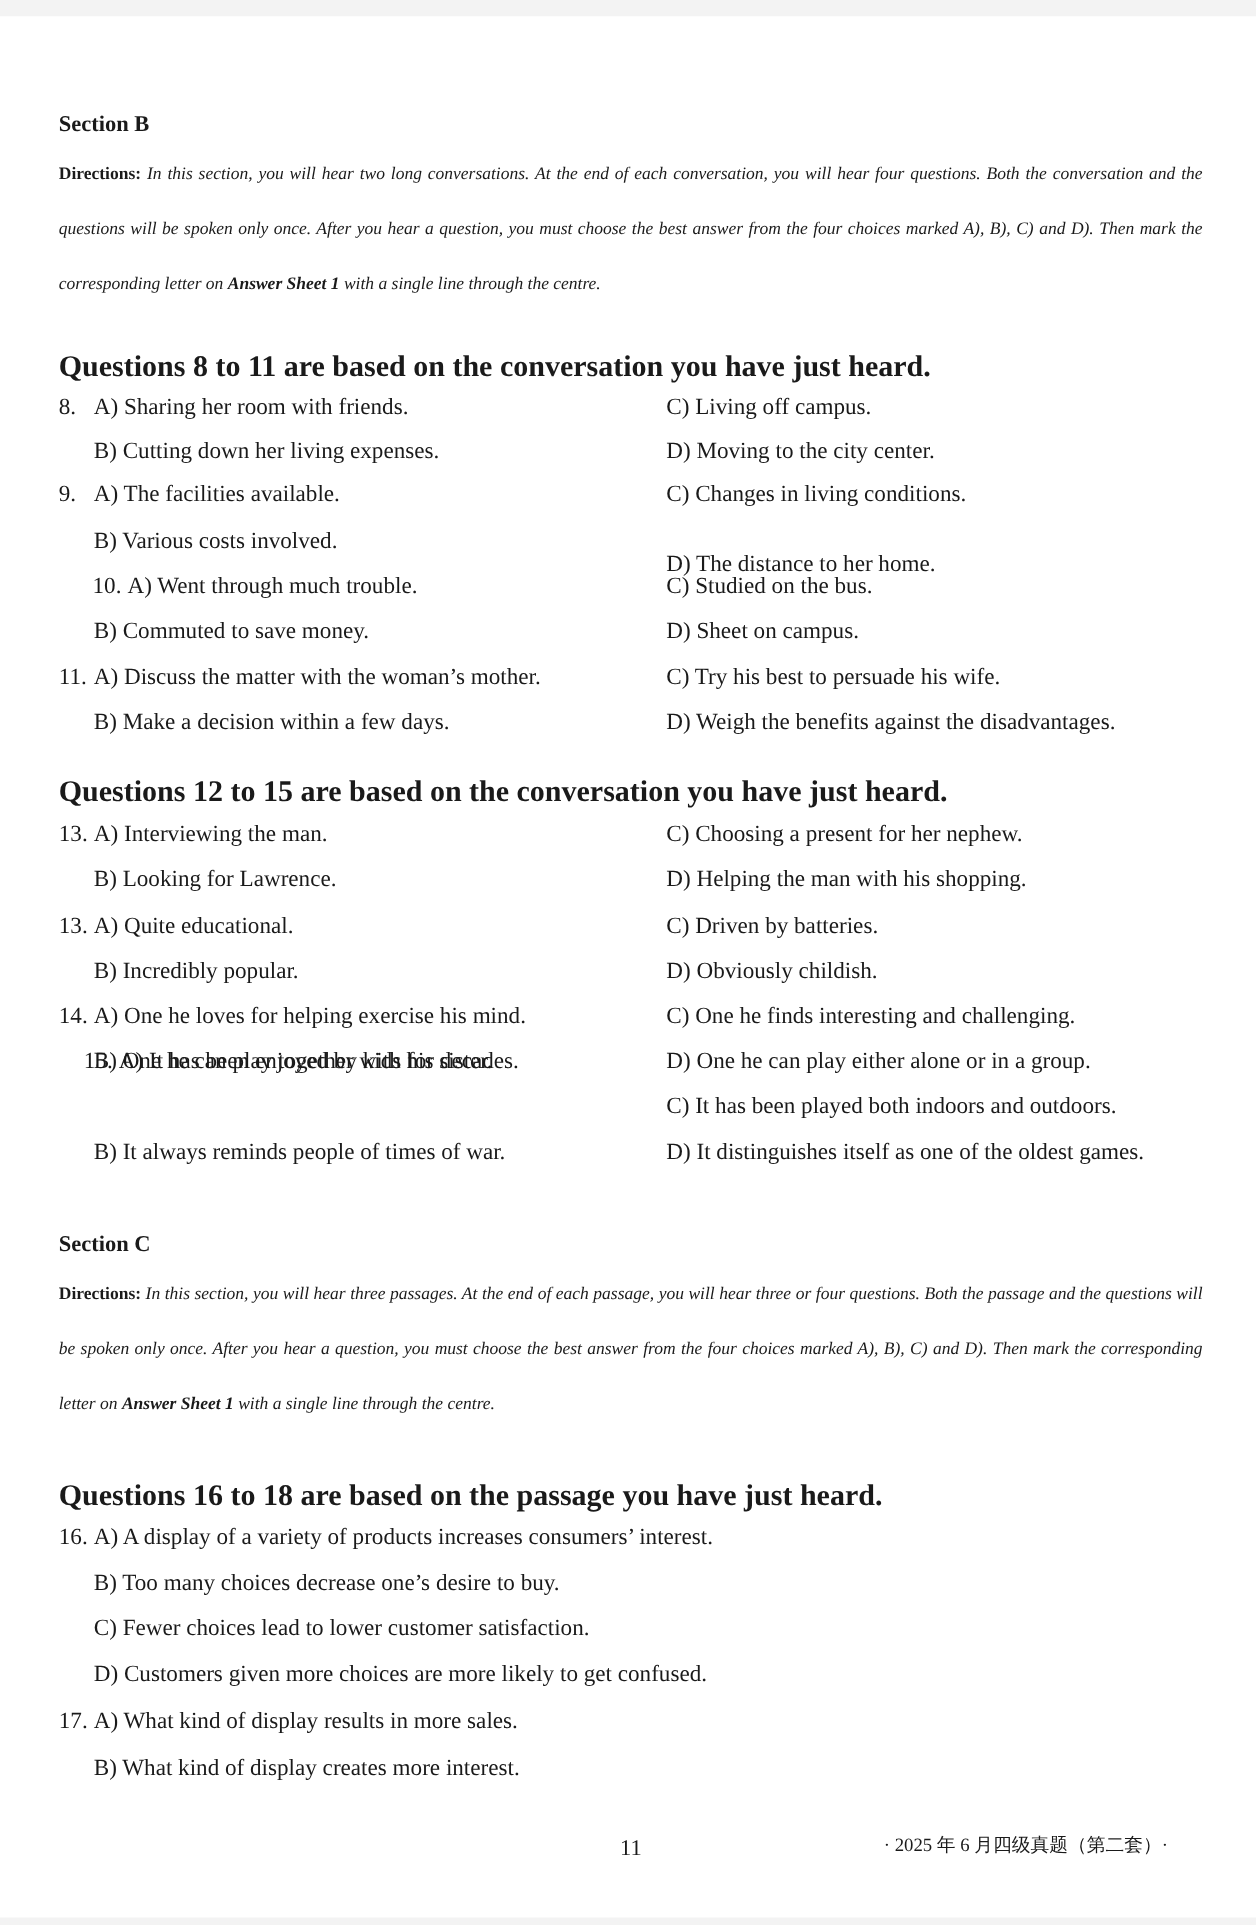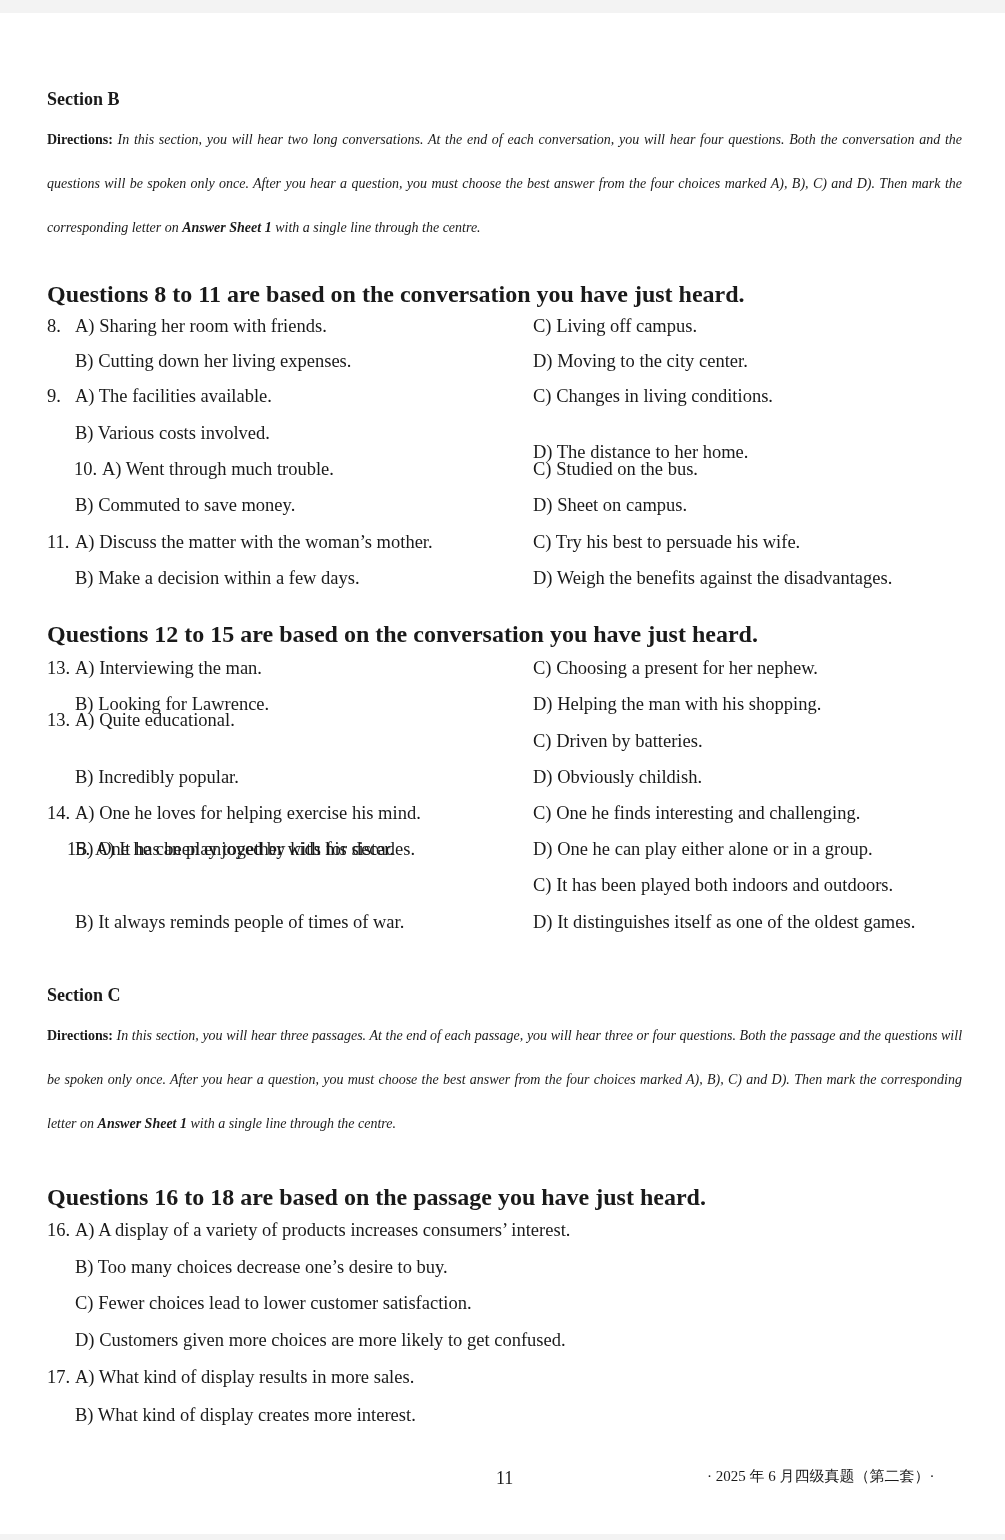--- a/index.html
+++ b/index.html
@@ -72,21 +72,21 @@
   <div class="abs qhead" style="top:621px;">Questions 12 to 15 are based on the conversation you have just heard.</div>
 
   <div>
     <div class="abs opt" style="top:658px;"><span class="num">13.</span><span>A) Interviewing the man.</span></div>
     <div class="abs opt" style="top:694px; left:28px;">B) Looking for Lawrence.</div>
     <div class="abs opt" style="top:658px; left:486px;">C) Choosing a present for her nephew.</div>
     <div class="abs opt" style="top:694px; left:486px;">D) Helping the man with his shopping.</div>
   </div>
 
   <div>
-    <div class="abs opt" style="top:710px;"><span class="num">13.</span><span>A) Quite educational.</span></div>
+    <div class="abs opt" style="top:731px;"><span class="num">13.</span><span>A) Quite educational.</span></div>
     <div class="abs opt" style="top:767px; left:28px;">B) Incredibly popular.</div>
     <div class="abs opt" style="top:731px; left:486px;">C) Driven by batteries.</div>
     <div class="abs opt" style="top:767px; left:486px;">D) Obviously childish.</div>
   </div>
 
   <div>
     <div class="abs opt" style="top:803px;"><span class="num">14.</span><span>A) One he loves for helping exercise his mind.</span></div>
     <div class="abs opt" style="top:839px; left:28px;">B) One he can play together with his sister.</div>
     <div class="abs opt" style="top:803px; left:486px;">C) One he finds interesting and challenging.</div>
     <div class="abs opt" style="top:839px; left:486px;">D) One he can play either alone or in a group.</div>

